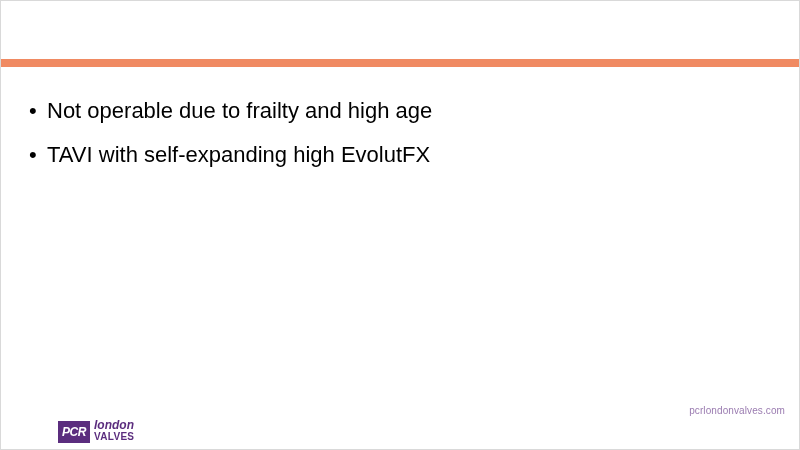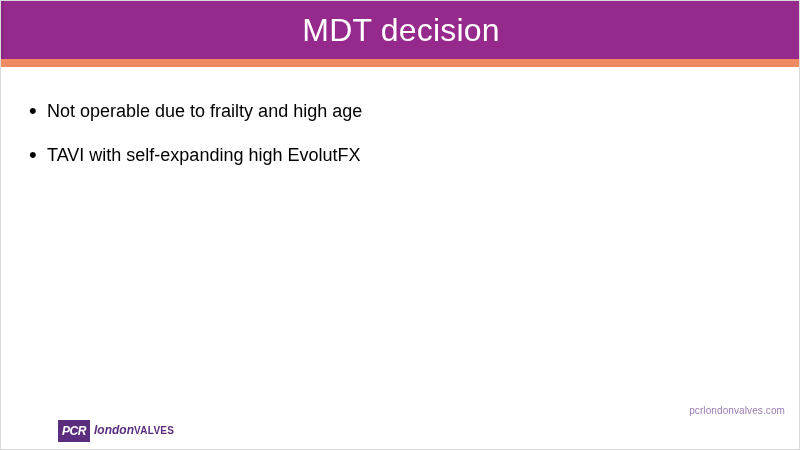--- a/index.html
+++ b/index.html
@@ -77,21 +77,21 @@
     width: 24px;
     font-size: 22px;
     line-height: 28px;
     color: #000000;
     text-align: left;
     padding-left: 6px;
     box-sizing: border-box;
   }
   .bullet-text {
     flex: 1 1 auto;
-    font-size: 18px;
+    font-size: 22px;
     line-height: 28px;
     color: #000000;
     white-space: nowrap;
   }
 
   
   #footer-logo {
     position: absolute;
     left: 17px;
     top: 419px;
@@ -112,20 +112,21 @@
     color: #ffffff;
     font-size: 12px;
     font-weight: bold;
     font-style: italic;
     letter-spacing: -0.5px;
     line-height: 1;
   }
   #logo-words {
     margin-left: 4px;
     display: flex;
+    flex-direction: column;
     justify-content: center;
     line-height: 1;
   }
   #logo-london {
     color: #5B2D7E;
     font-size: 12px;
     font-style: italic;
     font-weight: 600;
     line-height: 11px;
   }
@@ -144,24 +145,20 @@
     color: #9A7BB0;
     letter-spacing: 0.1px;
     white-space: nowrap;
   }
 </style>
 </head>
 <body>
 
 <div id="slide">
 
-  <div id="header-band">
-    <div id="header-band-edge"></div>
-    <div id="slide-title">MDT decision</div>
-  </div>
 
   <div id="accent-bar"></div>
 
   <div id="body-content">
 
     <div class="bullet-row">
       <span class="bullet-marker">•</span>
       <span class="bullet-text">Not operable due to frailty and high age</span>
     </div>
 

